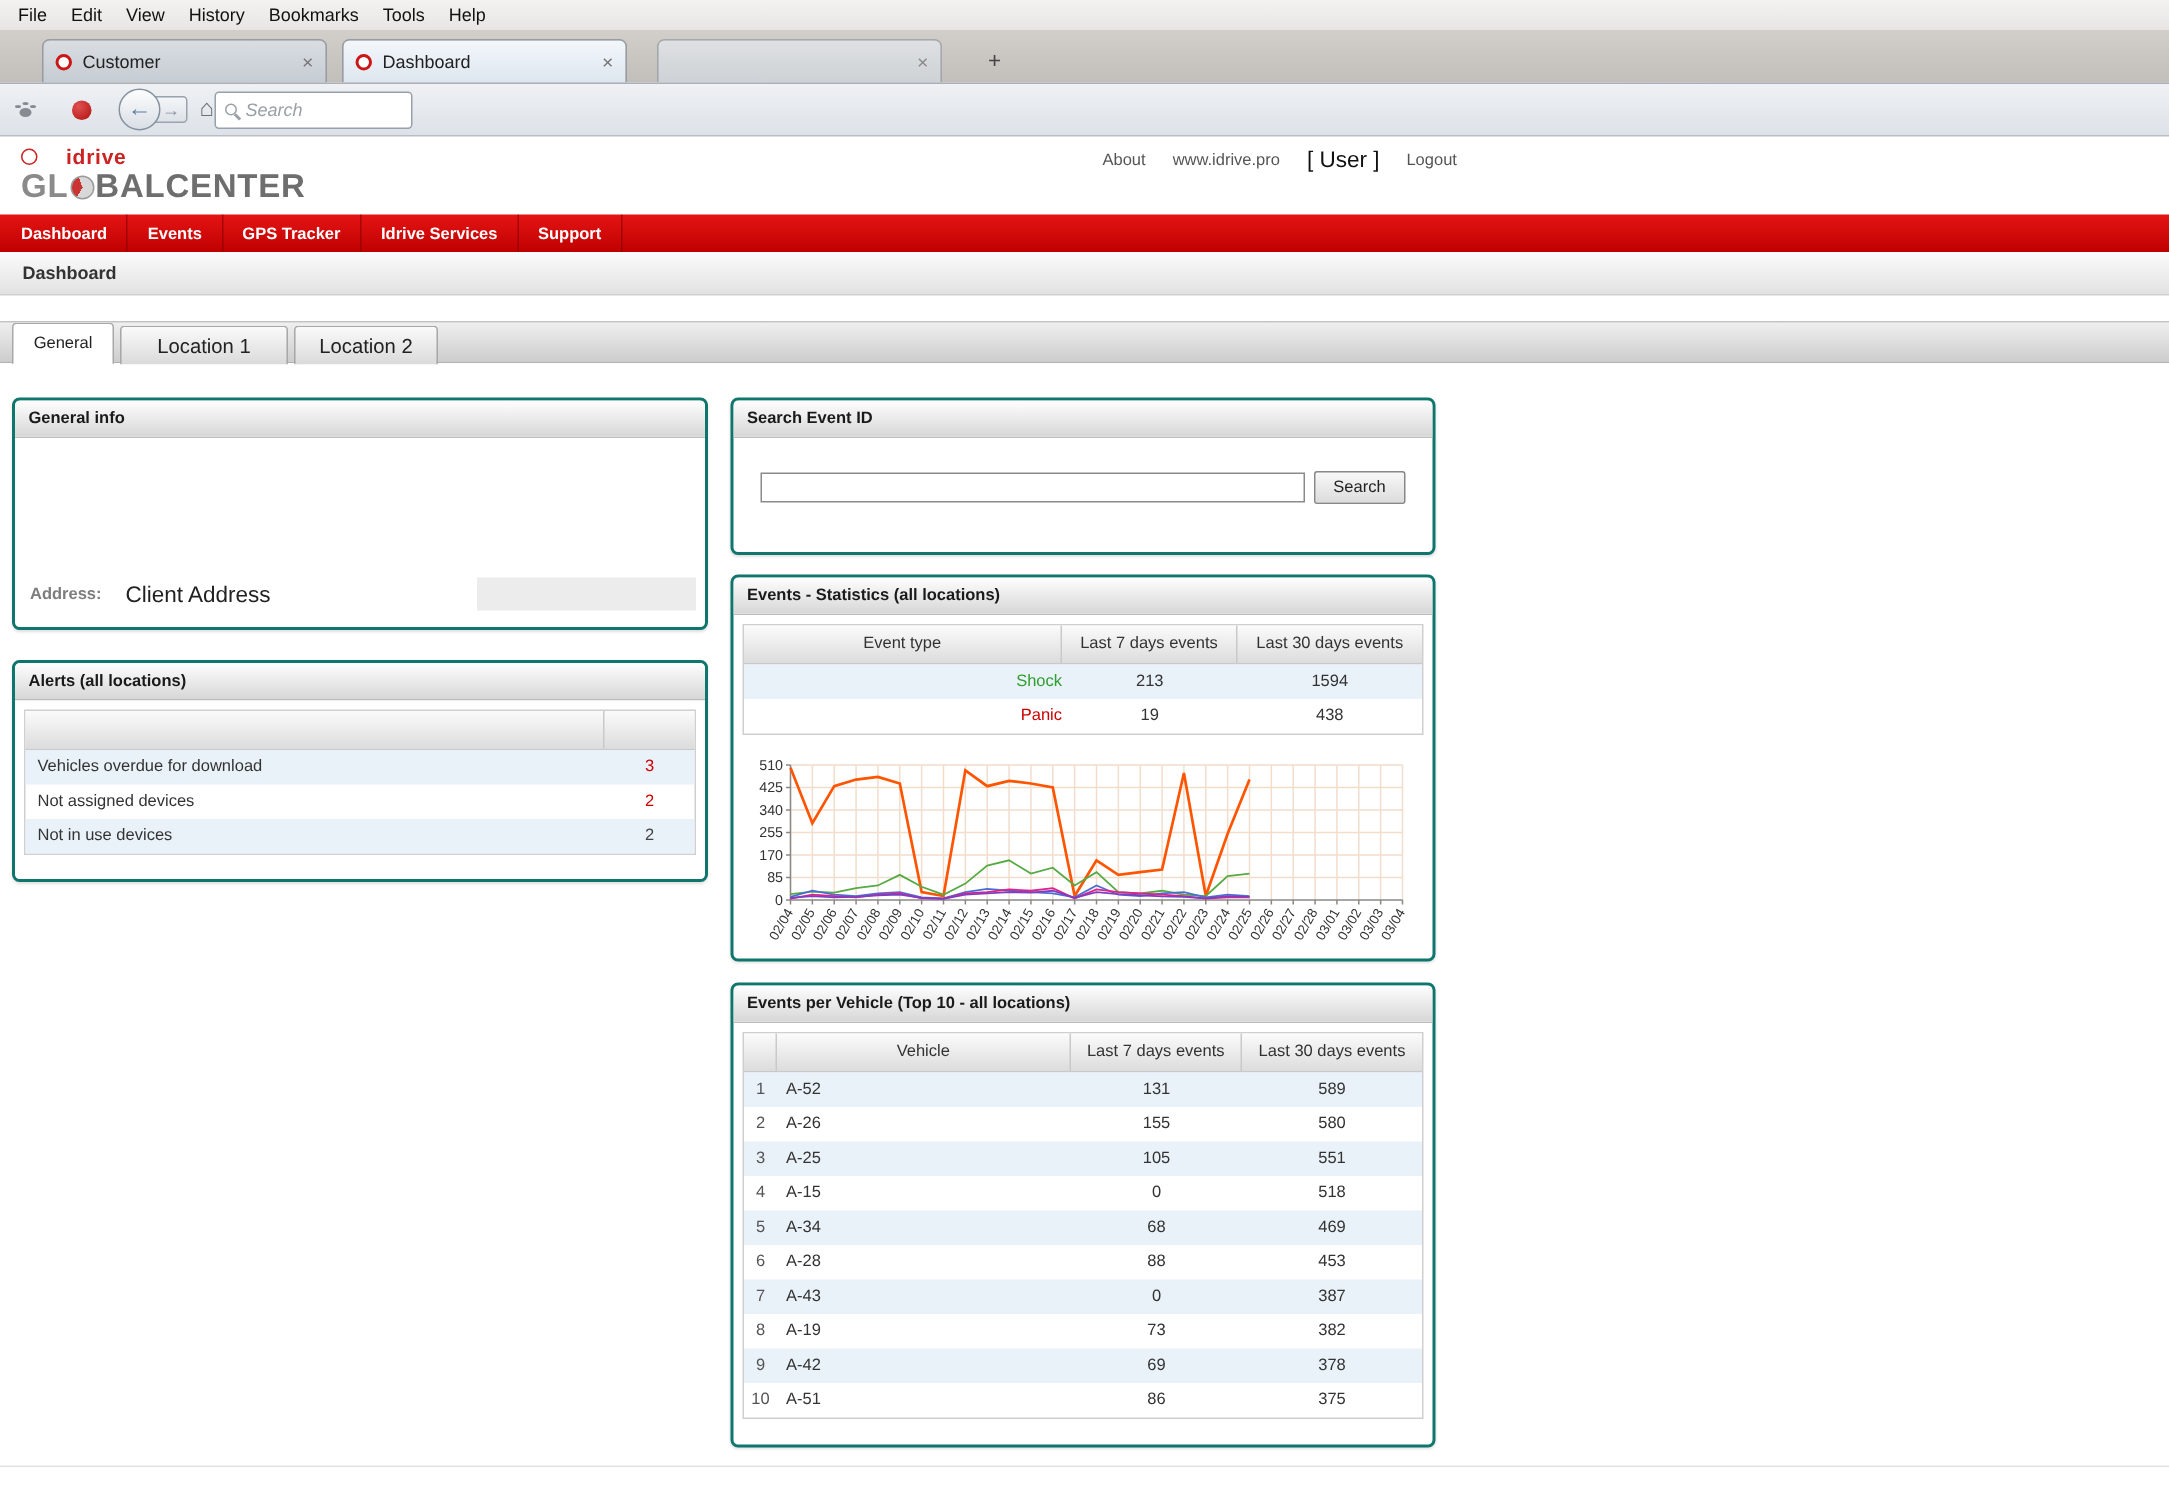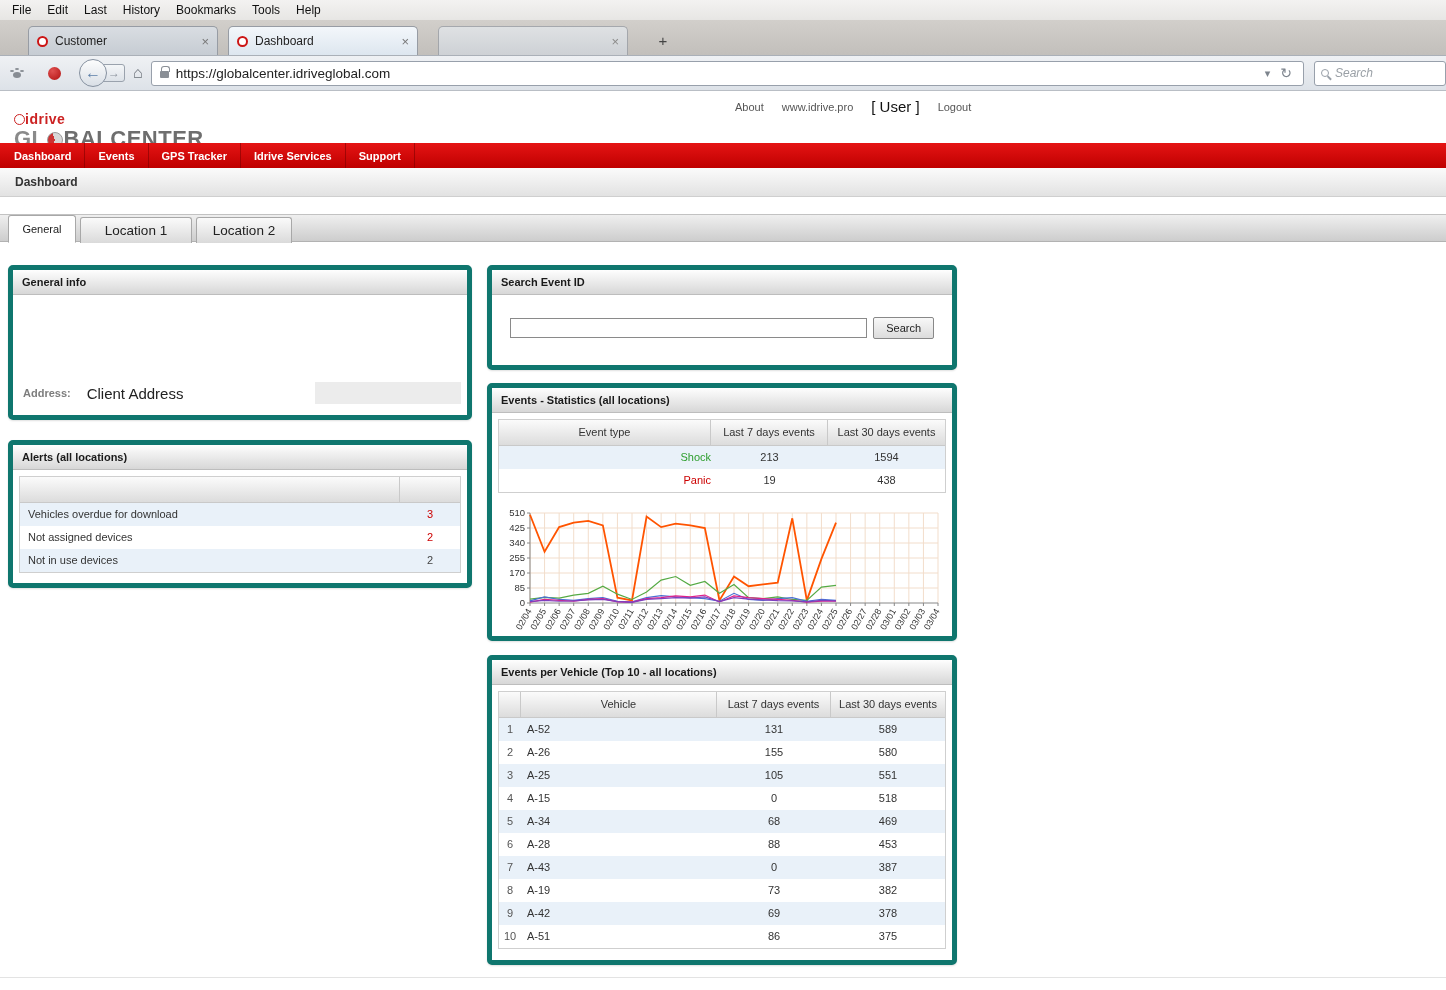--- a/index.html
+++ b/index.html
@@ -60,21 +60,21 @@
   .searchbox { width:132px; height:25px; background:#fff; border:1px solid #98a0ab; border-radius:3px;
     display:flex; align-items:center; padding:0 6px; margin-right:0; }
   .mag { width:8px; height:8px; border:1.5px solid #99a0a8; border-radius:50%; position:relative; margin-right:6px; flex:none;}
   .mag:after { content:''; position:absolute; width:5px; height:1.5px; background:#99a0a8;
     transform:rotate(45deg); right:-4px; bottom:-2px; }
   .search-ph { font-size:12px; color:#9aa0a6; font-style:italic; }
 
   
   .site-header { position:absolute; top:92px; left:0; width:100%; height:51px; background:#fff; }
   .logo { position:absolute; left:14px; top:4px; }
-  .logo-row1 { display:flex; align-items:center; gap:0;margin-top:15px; }
+  .logo-row1 { display:flex; align-items:center; gap:19px; }
   .logo-c { width:11px; height:11px; border:1.5px solid #cc2222; border-radius:50%; }
   .logo-idrive { color:#cc2222; font-size:14px; font-weight:bold; letter-spacing:.5px; }
   .logo-row2 { display:flex; align-items:center; font-size:22px; font-weight:bold; color:#8a8a8a; letter-spacing:.5px; margin-top:-1px;justify-content:space-between;}
   .logo-globe { width:16px; height:16px; border-radius:50%; margin:2px 1px 0 1px;
     background:conic-gradient(from 210deg, #cc3333 0 130deg, #d8d8d8 130deg 360deg); border:1px solid #9a9a9a; }
   .logo-row2 .dark { color:#6e6e6e; }
   .hdr-links { position:absolute; left:735px; top:6px; display:flex; align-items:center; gap:18px; }
   .hdr-link { font-size:11px; color:#555; }
   .hdr-user { font-size:15px; color:#111; }
 
@@ -93,21 +93,21 @@
   .tabstrip { position:absolute; top:214px; left:0; width:100%; height:28px;
     background:linear-gradient(#efefef,#cdcdcd); border-top:1px solid #c2c2c2; border-bottom:1px solid #b2b2b2; }
   .ptab { position:absolute; border:1px solid #a8a8a8; border-bottom:none; border-radius:3px 3px 0 0;
     display:flex; align-items:center; justify-content:center; color:#222; }
   .ptab.active { left:8px; top:0; width:68px; height:28px; background:#fff; font-size:11px; z-index:2;
     border-bottom:1px solid #fff; }
   .ptab.loc1 { left:80px; top:2px; width:112px; height:26px; background:linear-gradient(#fafafa,#dadada); font-size:13.5px; }
   .ptab.loc2 { left:196px; top:2px; width:96px; height:26px; background:linear-gradient(#fafafa,#dadada); font-size:13.5px; }
 
   
-  .panel { position:absolute; background:#fff; border:5px solid #0f766e; border-radius:5px;
+  .panel { position:absolute; background:#fff; border:2px solid #0f766e; border-radius:5px;
     box-shadow:0 1px 2px rgba(0,0,0,.13); }
   .panel-header { height:25px; background:linear-gradient(#fefefe,#d7d7d7); border-bottom:1px solid #bdbdbd;
     border-radius:4px 4px 0 0; display:flex; align-items:center; padding:0 9px;
     font-size:11px; font-weight:bold; color:#1a1a1a; }
   .p-general { left:8px; top:265px; width:464px; height:155px; }
   .p-alerts  { left:8px; top:440px; width:464px; height:148px; }
   .p-search  { left:487px; top:265px; width:470px; height:105px; }
   .p-stats   { left:487px; top:383px; width:470px; height:258px; }
   .p-vehicle { left:487px; top:655px; width:470px; height:310px; }
 
@@ -151,21 +151,21 @@
   .bottom-line { position:absolute; top:977px; left:0; width:100%; height:1px; background:#e3e3e3; }
 </style>
 </head>
 <body>
 
 <div class="screen">
 
   <div class="menubar">
     <span class="menu-item">File</span>
     <span class="menu-item">Edit</span>
-    <span class="menu-item">Last</span>
+    <span class="menu-item">View</span>
     <span class="menu-item">History</span>
     <span class="menu-item">Bookmarks</span>
     <span class="menu-item">Tools</span>
     <span class="menu-item">Help</span>
   </div>
 
   <div class="tabbar">
     <div class="btab" style="left:28px;">
       <span class="tab-favicon"></span>
       <span class="tab-title">Customer</span>
@@ -190,26 +190,20 @@
   </div>
 
   <div class="navbar">
     <span class="paw">
         <i></i>
       </span>
     <span class="recdot"></span>
     <span class="navbtn back">←</span>
     <span class="navbtn fwd">→</span>
     <span class="home">⌂</span>
-    <div class="urlbar">
-      <span class="lock"></span>
-      <span class="url-text">https://globalcenter.idriveglobal.com</span>
-      <span class="url-icn">▾</span>
-      <span class="url-icn reload-icn">↻</span>
-    </div>
     <div class="searchbox">
       <span class="mag"></span>
       <span class="search-ph">Search</span>
     </div>
   </div>
 
   <div class="site-header">
     <div class="logo">
       <div class="logo-row1">
         <span class="logo-c"></span>

